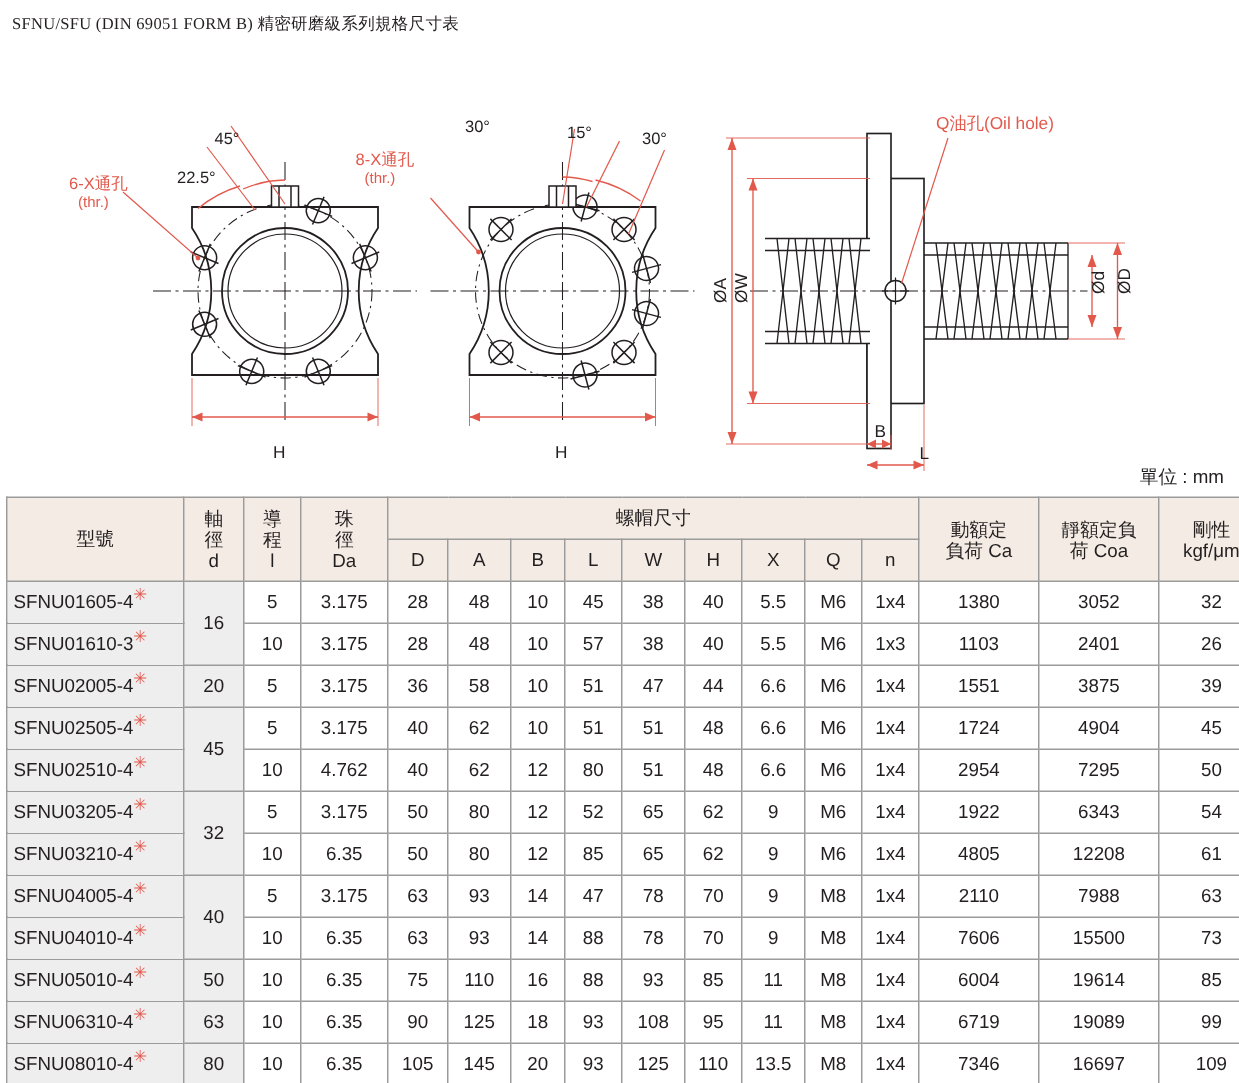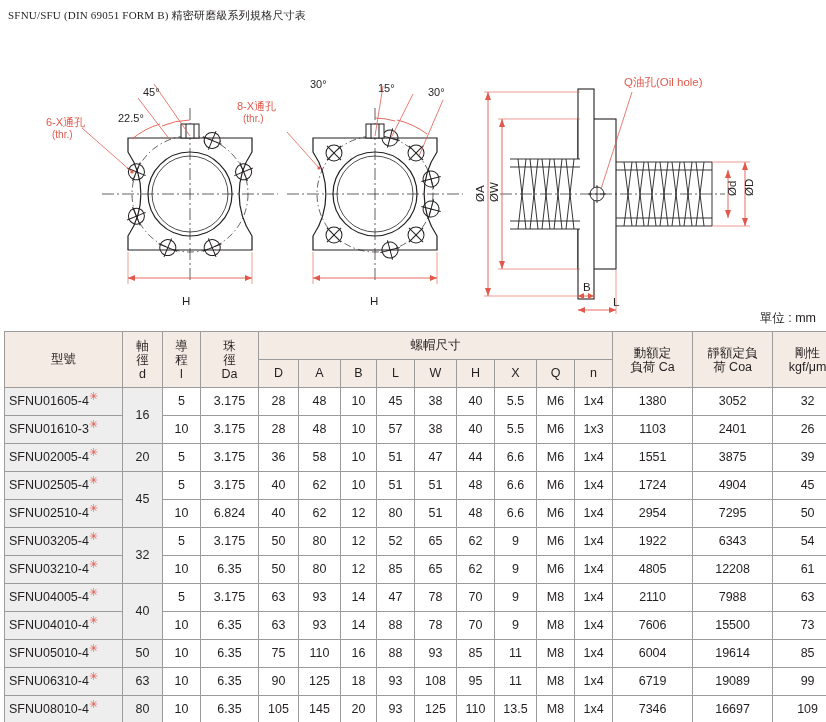--- a/index.html
+++ b/index.html
@@ -497,21 +497,21 @@
         <td>6.6</td>
         <td>M6</td>
         <td>1x4</td>
         <td>1724</td>
         <td>4904</td>
         <td>45</td>
       </tr>
       <tr>
         <td class="model">SFNU02510-4<span class="star">✳</span></td>
         <td>10</td>
-        <td>6.824</td>
+        <td>4.762</td>
         <td>40</td>
         <td>62</td>
         <td>12</td>
         <td>80</td>
         <td>51</td>
         <td>48</td>
         <td>6.6</td>
         <td>M6</td>
         <td>1x4</td>
         <td>2954</td>

